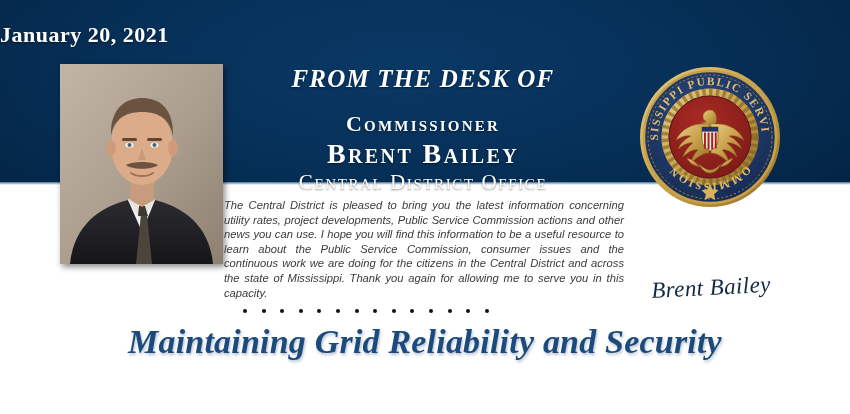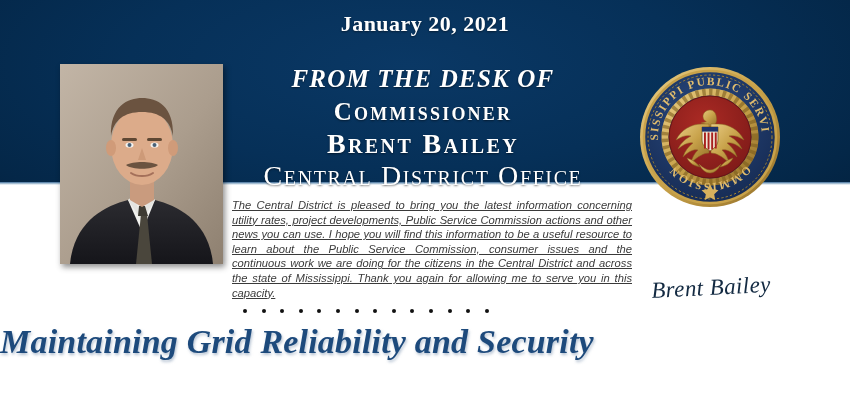--- a/index.html
+++ b/index.html
@@ -16,21 +16,21 @@
     position:absolute;left:0;top:0;width:850px;height:185px;
     background:
       radial-gradient(ellipse 620px 230px at 48% 35%, #0a3865 0%, #063058 45%, #042748 80%, #03203c 100%);
   }
   .navy-band:after{
     content:"";position:absolute;left:0;bottom:0;width:100%;height:3px;
     background:linear-gradient(to bottom,#3f6d99 0%,#b9cede 60%,#ffffff 100%);
   }
   
   .date{
-    position:absolute;left:0;top:11px;width:850px;text-align:center;
+    position:absolute;left:0;top:22px;width:850px;text-align:left;
     font-family:"Liberation Serif", serif;
     font-weight:bold;font-size:22px;letter-spacing:.5px;color:#ffffff;
     text-shadow:0 1px 2px rgba(0,0,0,.45);
   }
   
   .portrait{
     position:absolute;left:60px;top:64px;width:163px;height:200px;
     box-shadow:2px 3px 6px rgba(0,0,0,.45);
     background:#b8ada0;overflow:hidden;
   }
@@ -40,60 +40,60 @@
     position:absolute;left:233px;top:66px;width:380px;color:#ffffff;
     font-family:"Liberation Serif", serif;
     text-shadow:0 1px 2px rgba(0,0,0,.5);
     text-align:center;
   }
   .t-from{
     font-style:italic;font-weight:bold;font-size:25px;letter-spacing:1.2px;
     line-height:1.05;
   }
   .t-comm{
-    font-weight:bold;font-size:25px;letter-spacing:2.2px;line-height:1.15;
-    font-variant:small-caps;margin-top:6px;
+    font-weight:bold;font-size:22px;letter-spacing:2.2px;line-height:1.15;
+    font-variant:small-caps;margin-top:19px;
   }
   .t-name{
     font-weight:bold;font-size:28px;letter-spacing:2.4px;line-height:1.12;
     font-variant:small-caps;margin-top:1px;
   }
   .t-office{
-    font-weight:normal;font-size:28px;letter-spacing:1.6px;line-height:1.15;
+    font-weight:normal;font-size:21px;letter-spacing:1.6px;line-height:1.15;
     font-variant:small-caps;margin-top:1px;
   }
   
   .seal{
     position:absolute;left:639px;top:66px;width:142px;height:142px;
   }
   .seal svg{display:block;}
   
   .intro{
-    position:absolute;left:232px;top:198px;width:400px;
+    position:absolute;left:224px;top:198px;width:400px;
     font-family:"Liberation Sans", sans-serif;
     font-style:italic;font-size:11.2px;line-height:14.6px;
-    color:#3a3a3a;text-align:justify;text-decoration:underline;
+    color:#3a3a3a;text-align:justify;
   }
   
   .signature{
     position:absolute;left:652px;top:278px;
     font-family:"Liberation Serif", serif;
     font-style:italic;font-size:23px;color:#132a42;
     transform:rotate(-3deg);transform-origin:left bottom;
     letter-spacing:.4px;
   }
   
   .dots{
     position:absolute;left:243px;top:307px;width:246px;height:8px;
     display:flex;justify-content:space-between;align-items:center;
   }
   .dots i{display:block;width:4px;height:4px;border-radius:50%;background:#111111;}
   
   .headline{
-    position:absolute;left:0;top:322px;width:850px;text-align:left;
+    position:absolute;left:0;top:322px;width:850px;text-align:center;
     font-family:"Liberation Serif", serif;
     font-weight:bold;font-style:italic;color:#1d4a7c;
   }
   .headline .l1{font-size:34px;line-height:40px;letter-spacing:.2px;
     text-shadow:1px 2px 3px rgba(140,160,185,.65);}
   .headline .l2{font-size:34px;line-height:40px;letter-spacing:.2px;
     text-shadow:1px 2px 3px rgba(140,160,185,.65);}
 </style>
 </head>
 <body>

